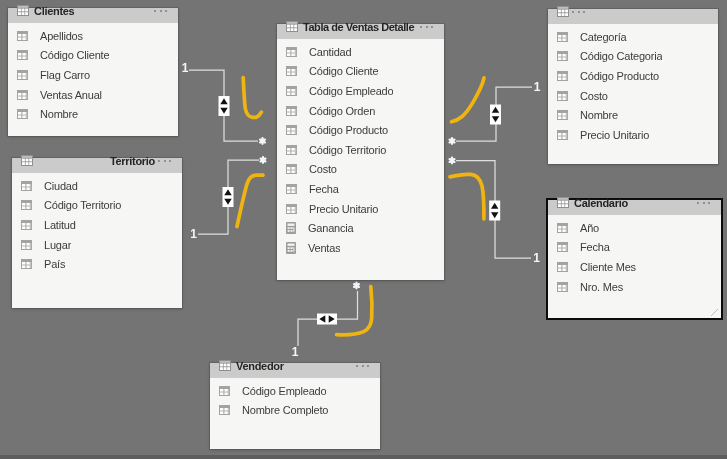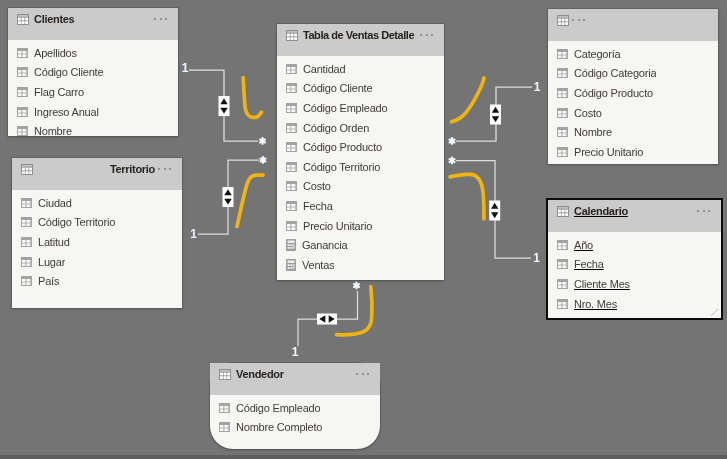--- a/index.html
+++ b/index.html
@@ -11,34 +11,34 @@
   }
   svg.layer{position:absolute;left:0;top:0;pointer-events:none;}
   #rel-layer{z-index:1;}
   #ink-layer{z-index:3;}
   .tbl{
     position:absolute;z-index:2;background:#f6f6f5;
     box-shadow:0 0 0 1px rgba(60,60,60,0.25),0 1px 3px rgba(0,0,0,0.22);
   }
   .tbl-sel-wrap{position:absolute;z-index:2;border:2.5px solid #0c0c0c;background:#f6f6f5;}
   .tbl-header{
-    height:32px;background:#cbcbcb;display:flex;align-items:center;
+    height:15px;background:#cbcbcb;display:flex;align-items:center;
     padding:0 8px 10px 9px;position:relative;
   }
   .tbl-title{
     font-size:11px;font-weight:bold;color:#252423;white-space:nowrap;
     overflow:hidden;letter-spacing:-0.3px;margin-left:5px;flex:1 1 auto;
   }
   .tbl-title.long{letter-spacing:-0.45px;}
   .tbl-menu{display:flex;gap:3.5px;align-items:center;padding:4px 3px;cursor:pointer;}
   .tbl-menu i{width:2px;height:2px;border-radius:50%;background:#7e7e7e;display:block;}
   .tbl-body{padding-top:3px;}
   .fld{height:19.6px;display:flex;align-items:center;padding:0 6px 0 9px;}
   .fld-label{
-    font-size:11px;color:#3d3c3a;margin-left:6px;white-space:nowrap;
+    font-size:11px;color:#3d3c3a;margin-left:12px;white-space:nowrap;
     overflow:hidden;letter-spacing:-0.2px;
   }
   .fld svg,.tbl-header svg{flex:0 0 auto;display:block;}
   #bottom-bar{position:absolute;left:0;bottom:0;width:100%;height:4px;background:#5e5e5e;z-index:4;}
   .grip{position:absolute;right:3px;bottom:2px;width:7px;height:7px;z-index:2;
     background:linear-gradient(135deg,transparent 45%,#bdbdbd 45%,#bdbdbd 55%,transparent 55%);}
 </style>
 </head>
 <body>
 
@@ -168,21 +168,21 @@
         </div>
         <div class="fld">
           <svg width="11" height="10" viewBox="0 0 11 10">
             <rect x="0" y="0" width="11" height="10" fill="#a3a3a3"></rect>
             <rect x="1" y="3" width="3.4" height="2.6" fill="#fff"></rect>
             <rect x="5.4" y="3" width="3.4" height="2.6" fill="#fff"></rect>
             <rect x="1" y="6.4" width="3.4" height="2.6" fill="#fdfdfd"></rect>
             <rect x="5.4" y="6.4" width="3.4" height="2.6" fill="#fdfdfd"></rect>
             <rect x="9.2" y="3" width="1" height="6" fill="#c9c9c9"></rect>
           </svg>
-          <span class="fld-label">Ingreso Anual</span>
+          <span class="fld-label">Ventas Anual</span>
         </div>
         <div class="fld">
           <svg width="11" height="10" viewBox="0 0 11 10">
             <rect x="0" y="0" width="11" height="10" fill="#a3a3a3"></rect>
             <rect x="1" y="3" width="3.4" height="2.6" fill="#fff"></rect>
             <rect x="5.4" y="3" width="3.4" height="2.6" fill="#fff"></rect>
             <rect x="1" y="6.4" width="3.4" height="2.6" fill="#fdfdfd"></rect>
             <rect x="5.4" y="6.4" width="3.4" height="2.6" fill="#fdfdfd"></rect>
             <rect x="9.2" y="3" width="1" height="6" fill="#c9c9c9"></rect>
           </svg>
@@ -492,21 +492,21 @@
             <rect x="1" y="3" width="3.4" height="2.6" fill="#fff"></rect>
             <rect x="5.4" y="3" width="3.4" height="2.6" fill="#fff"></rect>
             <rect x="1" y="6.4" width="3.4" height="2.6" fill="#fdfdfd"></rect>
             <rect x="5.4" y="6.4" width="3.4" height="2.6" fill="#fdfdfd"></rect>
             <rect x="9.2" y="3" width="1" height="6" fill="#c9c9c9"></rect>
           </svg>
           <span class="fld-label">Precio Unitario</span>
         </div>
       </div>
     </div>
-    <div class="tbl-sel-wrap" style="left: 546px; top: 198px; width: 177px; height: 122px; text-decoration: underline;">
+    <div class="tbl-sel-wrap" style="left: 546px; top: 198px; width: 177px; height: 122px;">
       <div class="grip"></div>
       <div class="tbl-header">
         <svg width="12" height="11" viewBox="0 0 12 11">
           <rect x="0" y="0" width="12" height="11" fill="#8f8f8f"></rect>
           <rect x="1" y="1" width="10" height="1.8" fill="#bfbfbf"></rect>
           <rect x="1" y="3.6" width="2.9" height="2.8" fill="#fff"></rect>
           <rect x="4.6" y="3.6" width="2.9" height="2.8" fill="#fff"></rect>
           <rect x="8.2" y="3.6" width="2.8" height="2.8" fill="#fff"></rect>
           <rect x="1" y="7.2" width="2.9" height="2.8" fill="#fff"></rect>
           <rect x="4.6" y="7.2" width="2.9" height="2.8" fill="#fff"></rect>
@@ -559,21 +559,21 @@
             <rect x="1" y="3" width="3.4" height="2.6" fill="#fff"></rect>
             <rect x="5.4" y="3" width="3.4" height="2.6" fill="#fff"></rect>
             <rect x="1" y="6.4" width="3.4" height="2.6" fill="#fdfdfd"></rect>
             <rect x="5.4" y="6.4" width="3.4" height="2.6" fill="#fdfdfd"></rect>
             <rect x="9.2" y="3" width="1" height="6" fill="#c9c9c9"></rect>
           </svg>
           <span class="fld-label">Nro. Mes</span>
         </div>
       </div>
     </div>
-    <div class="tbl" style="left: 210px; top: 363px; width: 170px; height: 86px; border-radius: 23px;">
+    <div class="tbl" style="left: 210px; top: 363px; width: 170px; height: 86px;">
       <div class="tbl-header">
         <svg width="12" height="11" viewBox="0 0 12 11">
           <rect x="0" y="0" width="12" height="11" fill="#8f8f8f"></rect>
           <rect x="1" y="1" width="10" height="1.8" fill="#bfbfbf"></rect>
           <rect x="1" y="3.6" width="2.9" height="2.8" fill="#fff"></rect>
           <rect x="4.6" y="3.6" width="2.9" height="2.8" fill="#fff"></rect>
           <rect x="8.2" y="3.6" width="2.8" height="2.8" fill="#fff"></rect>
           <rect x="1" y="7.2" width="2.9" height="2.8" fill="#fff"></rect>
           <rect x="4.6" y="7.2" width="2.9" height="2.8" fill="#fff"></rect>
           <rect x="8.2" y="7.2" width="2.8" height="2.8" fill="#fff"></rect>

